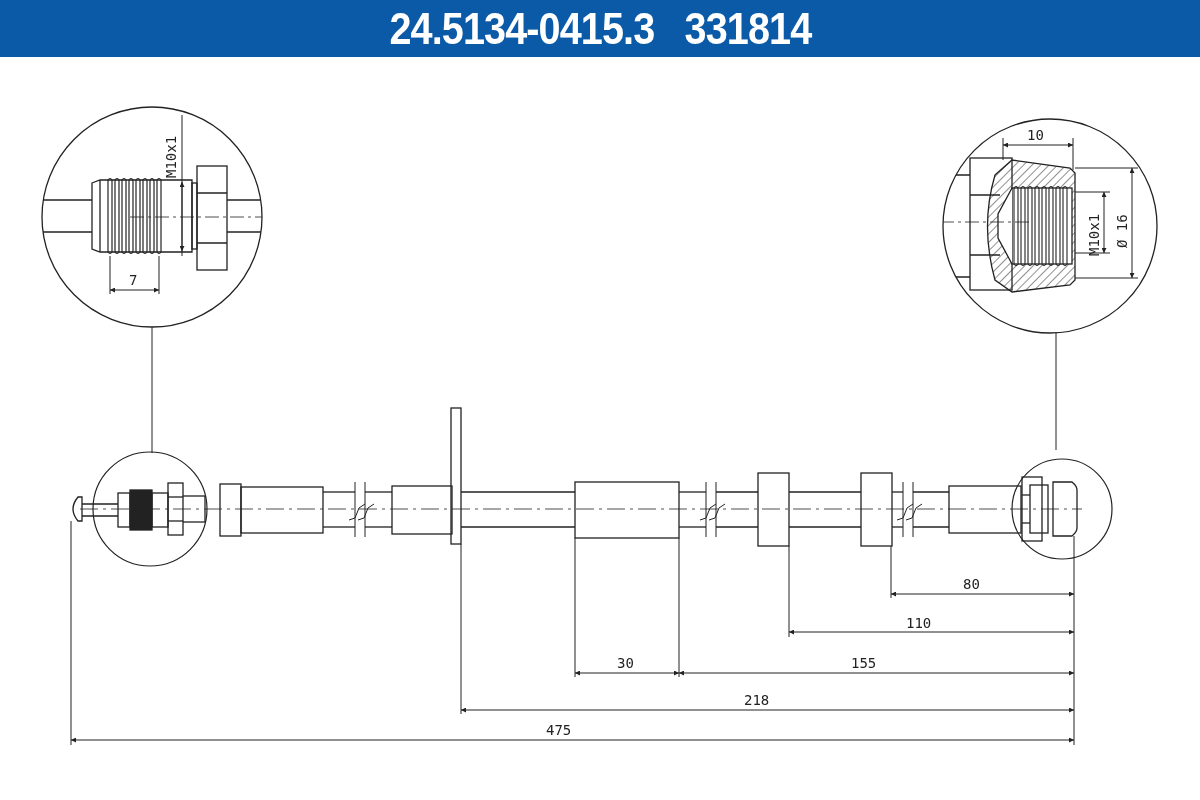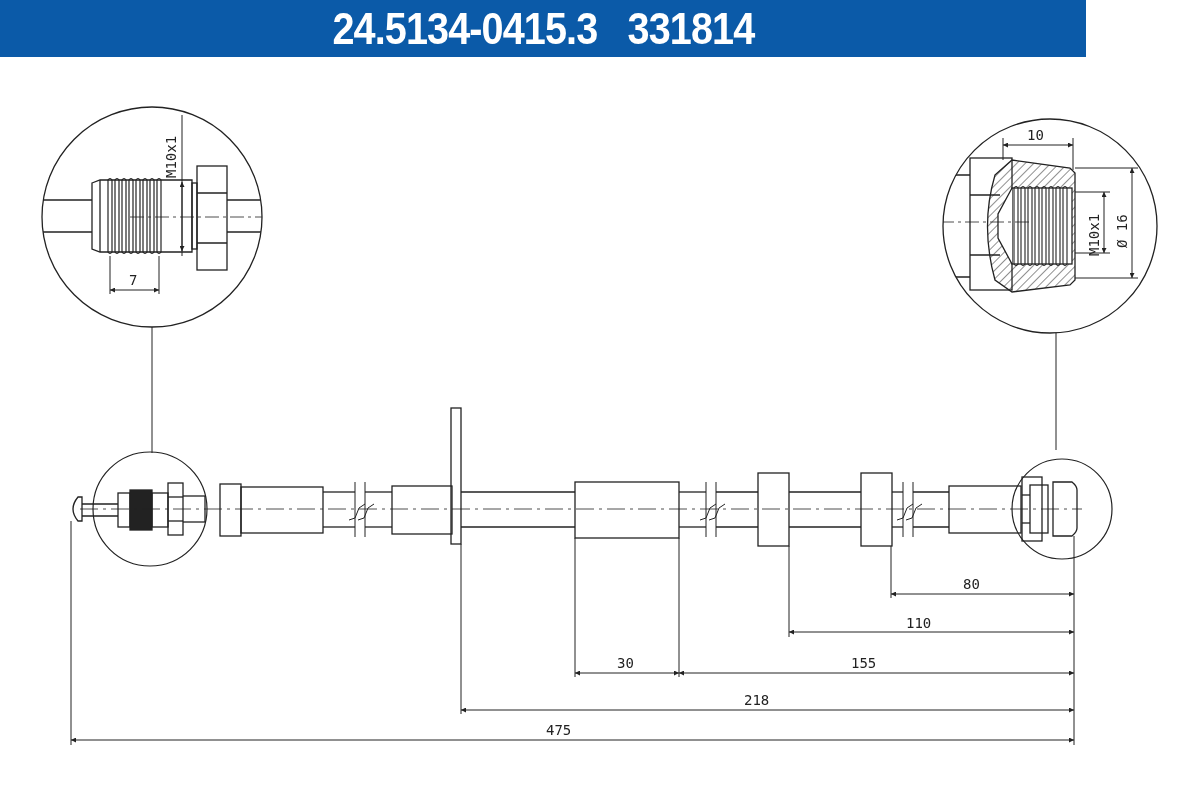--- a/index.html
+++ b/index.html
@@ -1,17 +1,17 @@
 <!DOCTYPE html>
 <html><head>
 <meta charset="utf-8">
 <style>
   html, body { margin:0; padding:0; background:#ffffff; }
   body { width:1200px; height:800px; position:relative; overflow:hidden; font-family:"Liberation Sans", sans-serif; }
-  .header { position:absolute; left:0; top:0; width:1086px; height:57px; background:#0b5aa8; display:flex; align-items:center; justify-content:center; }
+  .header { position:absolute; left:0; top:0; width:1200px; height:57px; background:#0b5aa8; display:flex; align-items:center; justify-content:center; }
   .header-title { color:#ffffff; font-family:"Liberation Sans", sans-serif; font-weight:bold; font-size:44px; letter-spacing:-1px; transform:scaleX(0.9); white-space:pre; }
   .drawing { position:absolute; left:0; top:0; }
   .dim { font-family:"DejaVu Sans Mono", monospace; font-size:14px; fill:#222; }
 </style>
 </head>
 <body>
 
 <div class="header">
   <span class="header-title">24.5134-0415.3   331814</span>
 </div>

